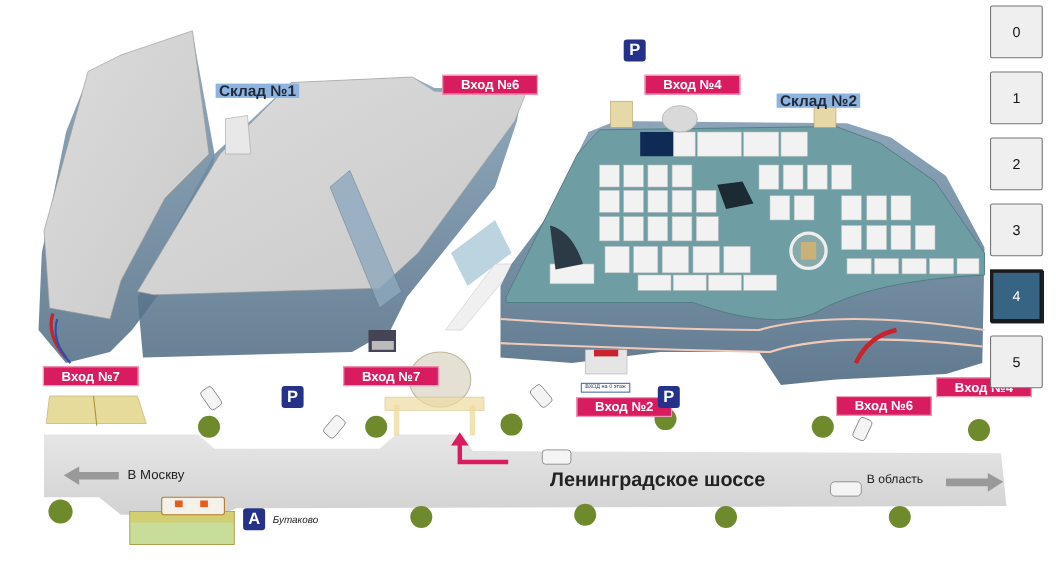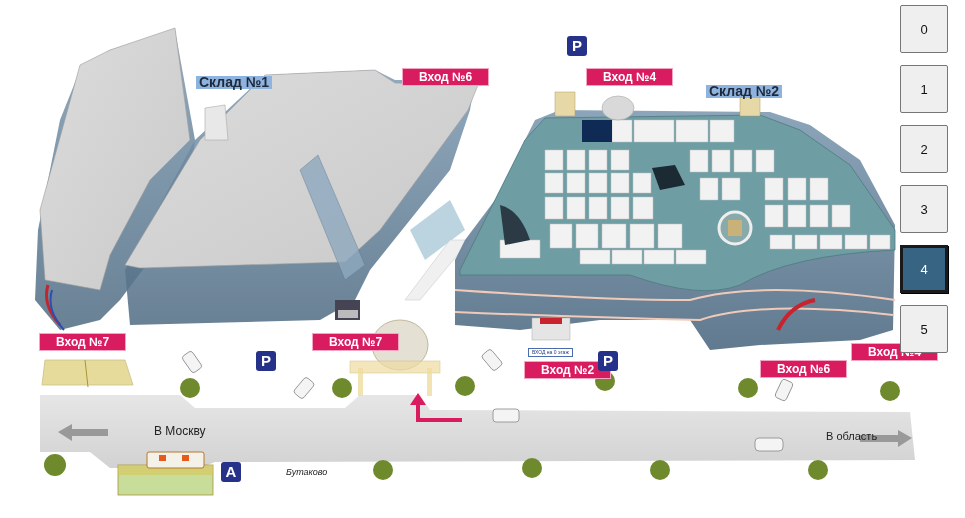--- a/index.html
+++ b/index.html
@@ -12,21 +12,21 @@
     position:absolute; font-weight:bold; font-size:12px; line-height:16px;
     padding:0 16px; white-space:nowrap;
   }
   .entry { background:#d81c5f; color:#fff; border:1px solid #f4a6c0; }
   .store { background:#8fb3df; color:#1e2a3a; font-size:14px; line-height:13px; padding:0 3px; }
   .pin {
     position:absolute; width:20px; height:20px; border-radius:3px;
     background:#26318a; color:#fff; font-weight:bold; font-size:15px;
     text-align:center; line-height:20px;
   }
-  .road-text { position:absolute; color:#222; white-space:nowrap;margin-left:38px; }
+  .road-text { position:absolute; color:#222; white-space:nowrap; }
   .floors { position:absolute; left:900px; top:5px; width:50px; }
   .floor-btn {
     position:absolute; left:0; width:48px; height:48px;
     background:#efefef; border:1px solid #767676; border-radius:2px;
     font-size:13px; color:#111; display:flex; align-items:center; justify-content:center;
     box-sizing:border-box; cursor:pointer; font-family:"Liberation Sans", sans-serif;
   }
   .floor-btn.active {
     background:#386483; color:#fff; border:3px solid #1a1a1a; border-radius:0;
     box-shadow: 1px 1px 0 #000;
@@ -206,20 +206,21 @@
 
   <div class="lbl store" style="left:196px;top:76px">Склад №1</div>
   <div class="lbl store" style="left:706px;top:85px">Склад №2</div>
 
   <div class="pin" style="left:567px;top:36px">P</div>
   <div class="pin" style="left:256px;top:351px">P</div>
   <div class="pin" style="left:598px;top:351px">P</div>
 
   <div class="small-sign" style="left:528px;top:348px">ВХОД на 0 этаж</div>
 
+  <div class="road-text" style="left:500px;top:426px;font-size:18px;font-weight:bold;">Ленинградское шоссе</div>
   <div class="road-text" style="left:116px;top:424px;font-size:12px;">В Москву</div>
   <div class="road-text" style="left:788px;top:430px;font-size:11px;text-align:center;">В область</div>
 
   <div class="pin" style="left:221px;top:462px">A</div>
   <div class="road-text" style="left:248px;top:467px;font-size:9px;font-style:italic;">Бутаково</div>
 </div>
 
 <div class="floors">
   <button class="floor-btn" style="top:0px">0</button>
   <button class="floor-btn" style="top:60px">1</button>

